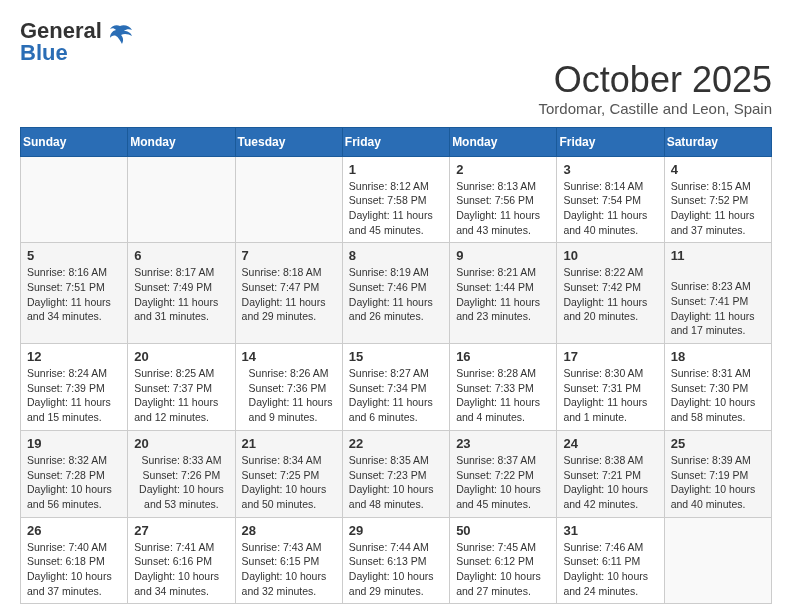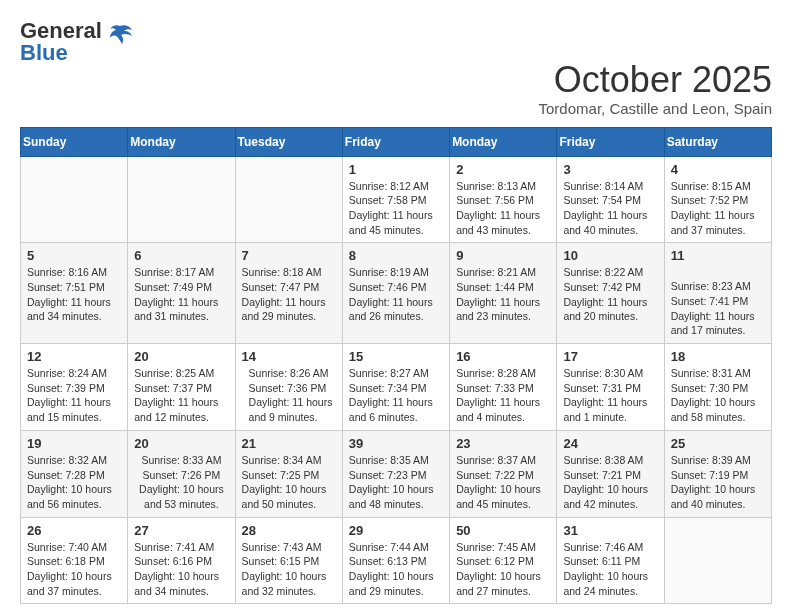--- a/index.html
+++ b/index.html
@@ -292,21 +292,21 @@
 and 53 minutes.</div>
         </td>
         <td>
           <span class="day-number">21</span>
           <div class="day-info" style="white-space: pre-line;">Sunrise: 8:34 AM
 Sunset: 7:25 PM
 Daylight: 10 hours
 and 50 minutes.</div>
         </td>
         <td>
-          <span class="day-number">39</span>
+          <span class="day-number">22</span>
           <div class="day-info" style="white-space: pre-line;">Sunrise: 8:35 AM
 Sunset: 7:23 PM
 Daylight: 10 hours
 and 48 minutes.</div>
         </td>
         <td>
           <span class="day-number">23</span>
           <div class="day-info" style="white-space: pre-line;">Sunrise: 8:37 AM
 Sunset: 7:22 PM
 Daylight: 10 hours

